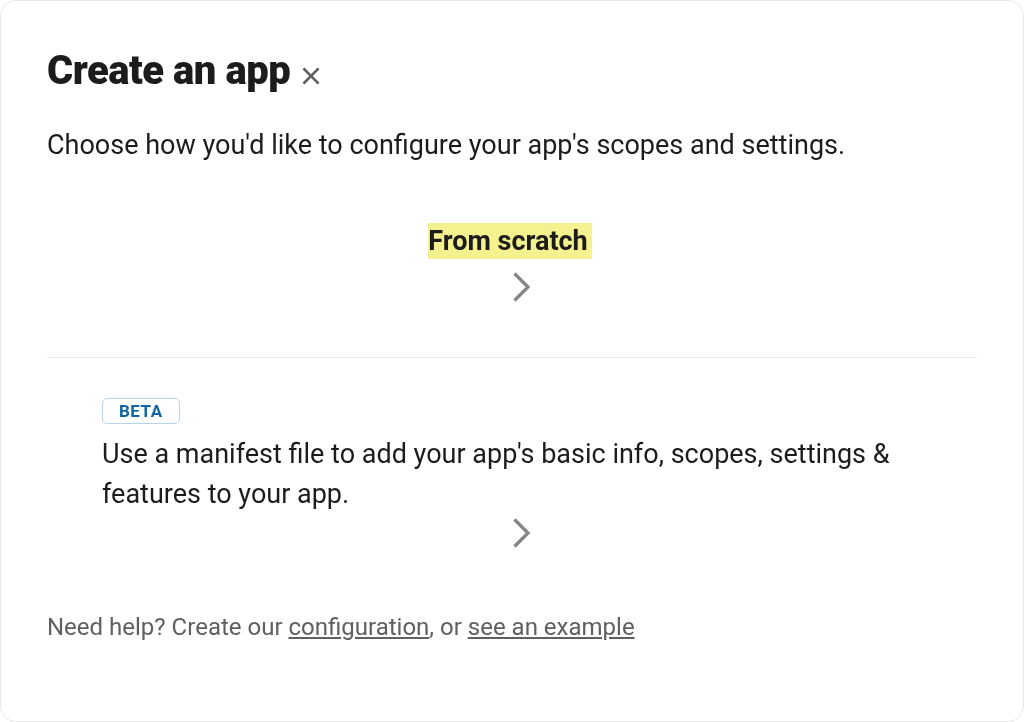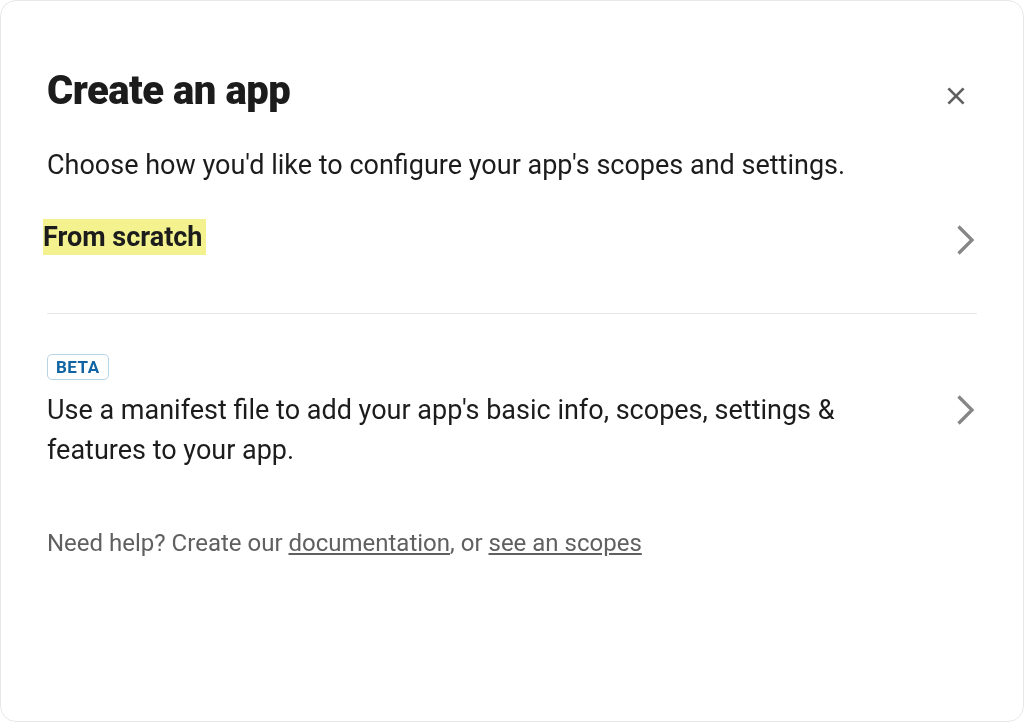--- a/index.html
+++ b/index.html
@@ -18,24 +18,22 @@
       width: 1024px;
       height: 722px;
       background: #fff;
       border: 1px solid #e8e8e8;
       border-radius: 16px;
       padding: 48px 46px 0 46px;
       position: relative;
     }
     .modal-header {
       display: flex;
-      justify-content: space-between;
       align-items: flex-start;
       margin-bottom: 30px;
-      margin-top: 20px;
     }
     .modal-title {
       font-size: 40px;
       font-weight: 900;
       color: #1d1c1d;
       letter-spacing: -0.5px;
       line-height: 1.1;
     }
     .close-btn {
       background: none;
@@ -52,28 +50,29 @@
       width: 26px;
       height: 26px;
       stroke: #616061;
       stroke-width: 2.5;
     }
     .modal-subtitle {
       font-size: 27px;
       color: #1d1c1d;
       font-weight: 400;
       line-height: 1.4;
-      margin-bottom: 34px;
+      margin-bottom: 58px;
     }
     .option {
       display: flex;
       justify-content: space-between;
       align-items: center;
       cursor: pointer;
       padding-bottom: 48px;
+      flex-direction: column;
     }
     .option-content {
       flex: 1;
     }
     .option-title-row {
       display: flex;
       align-items: center;
       gap: 12px;
       margin-bottom: 10px;
     }
@@ -89,21 +88,21 @@
       margin-left: -4px;
     }
     .badge {
       display: inline-block;
       font-size: 17px;
       font-weight: 700;
       color: #1264a3;
       background: #fff;
       border: 1px solid #b8d5e8;
       border-radius: 5px;
-      padding: 2px 8px;
+      padding: 2px 16px;
       letter-spacing: 0.5px;
     }
     .option-desc {
       font-size: 27px;
       color: #1d1c1d;
       font-weight: 400;
       line-height: 1.5;
       max-width: 820px;
     }
     .chevron {
@@ -174,15 +173,15 @@
       <p class="option-desc">Use a manifest file to add your app's basic info, scopes, settings &amp; features to your app.</p>
     </div>
     <div class="chevron">
       <svg viewBox="0 0 14 24">
         <polyline points="2,3 11,12 2,21"></polyline>
       </svg>
     </div>
   </div>
 
   <p class="help-text">
-    <span>Need help? Create our </span><a class="help-link">documentation</a><span>, or </span><a class="help-link">see an scopes</a>
+    <span>Need help? Create our </span><a class="help-link">configuration</a><span>, or </span><a class="help-link">see an example</a>
   </p>
 </div>
 
 </body></html>

